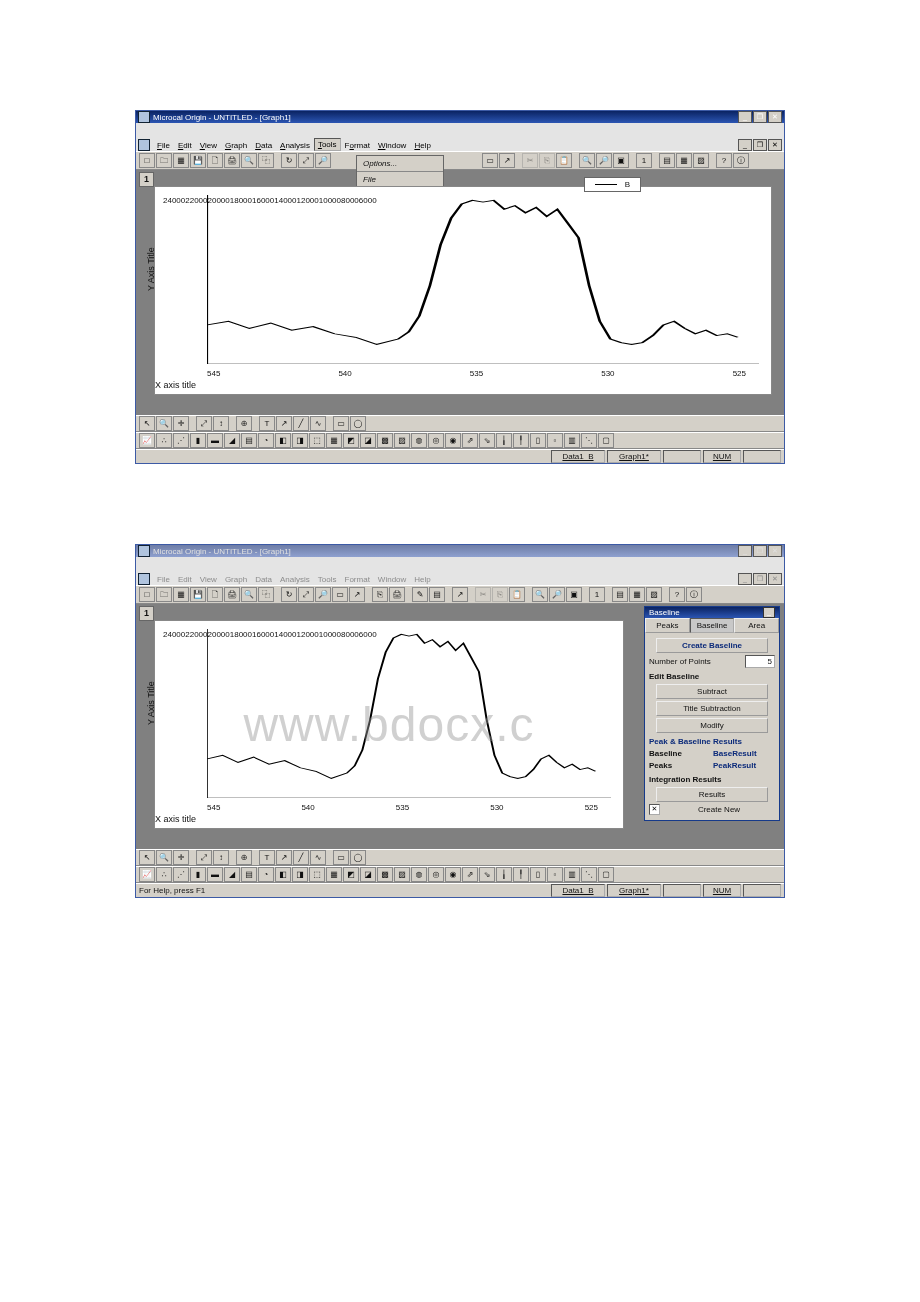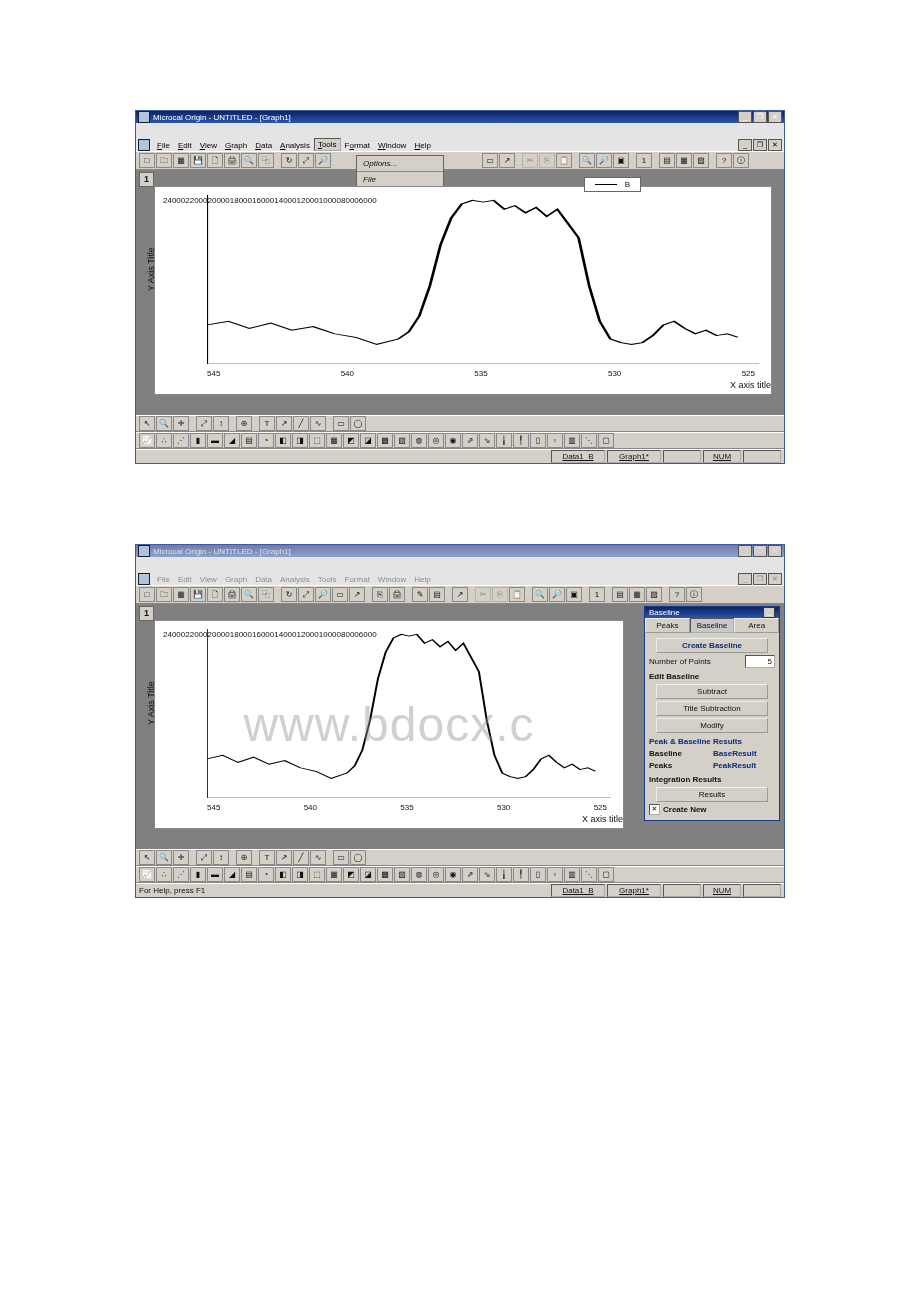--- a/index.html
+++ b/index.html
@@ -113,24 +113,24 @@
     display: flex; flex-direction: row; justify-content: space-between;
     text-align: right; font-size: 8px; }
   .yt {
     position: absolute; left: 0; top: 50%;
     transform: translateY(-50%) rotate(-90deg);
     transform-origin: left center;
     font-size: 9px; white-space: nowrap;
     margin-left: -4px;
   }
   .axis-x {
-    position: absolute; left: 52px; right: 16px; bottom: 15px;
+    position: absolute; left: 52px; right: 25px; bottom: 15px;
     display: flex; justify-content: space-between; font-size: 8px;
   }
-  .xlabel { position:absolute; left:0; right:0; text-align:right; font-size:9px; bottom:3px;margin-top:24px;}
+  .xlabel { position:absolute; left:0; right:0; text-align:left; font-size:9px; bottom:3px;margin-top:24px;}
   .plotarea {
     position:absolute;
     left:52px; top:8px; right:12px; bottom:30px;
   }
   .legend {
     position:absolute;
     background:#fff; border:1px solid #666;
     padding:1px 10px; font-size:8px;
     display:flex; align-items:center; gap:8px;
   }
@@ -546,21 +546,21 @@
           <div class="grid">
             <span class="gh">Baseline</span>
             <span class="gh" style="color:#0b2a7a">BaseResult</span>
             <span class="gh">Peaks</span>
             <span class="gh" style="color:#0b2a7a">PeakResult</span>
           </div>
           <div class="sec">Integration Results</div>
           <span class="btn">Results</span>
           <div class="row">
             <span><span class="chk">✕</span></span>
-            <span style="flex:1;font-weight:bold">Create New</span>
+            <span style="flex:1;text-align:center;font-weight:normal">Create New</span>
           </div>
         </div>
       </div>
     </div>
 
     <div class="toolstrip">
       <span class="tbtn">↖</span>
       <span class="tbtn">🔍</span>
       <span class="tbtn">✛</span>
       <span class="tgap"></span>

